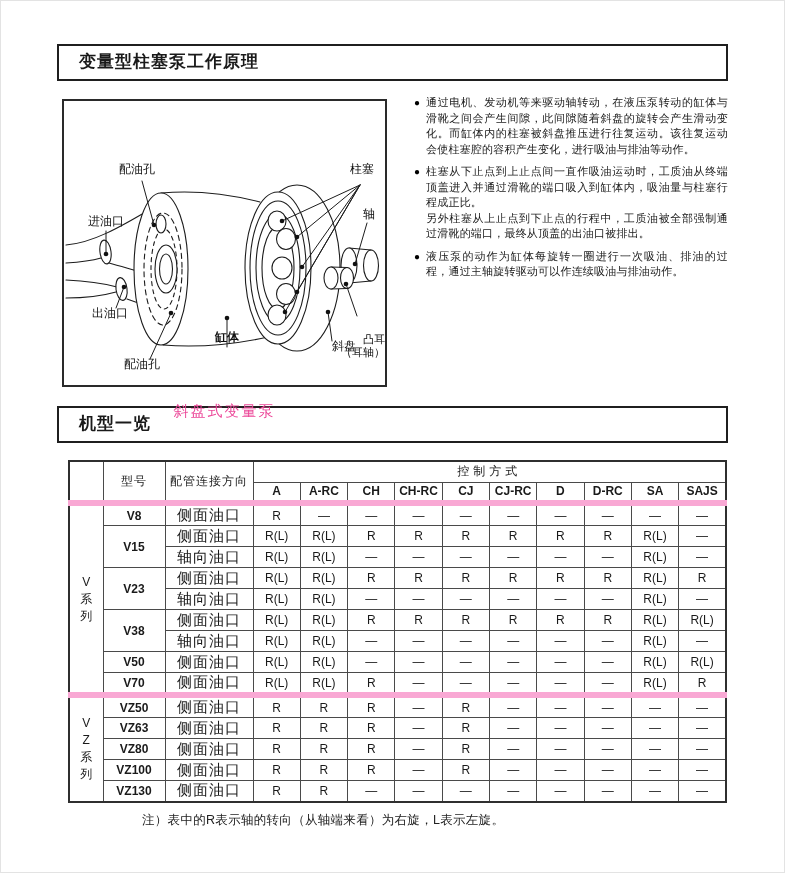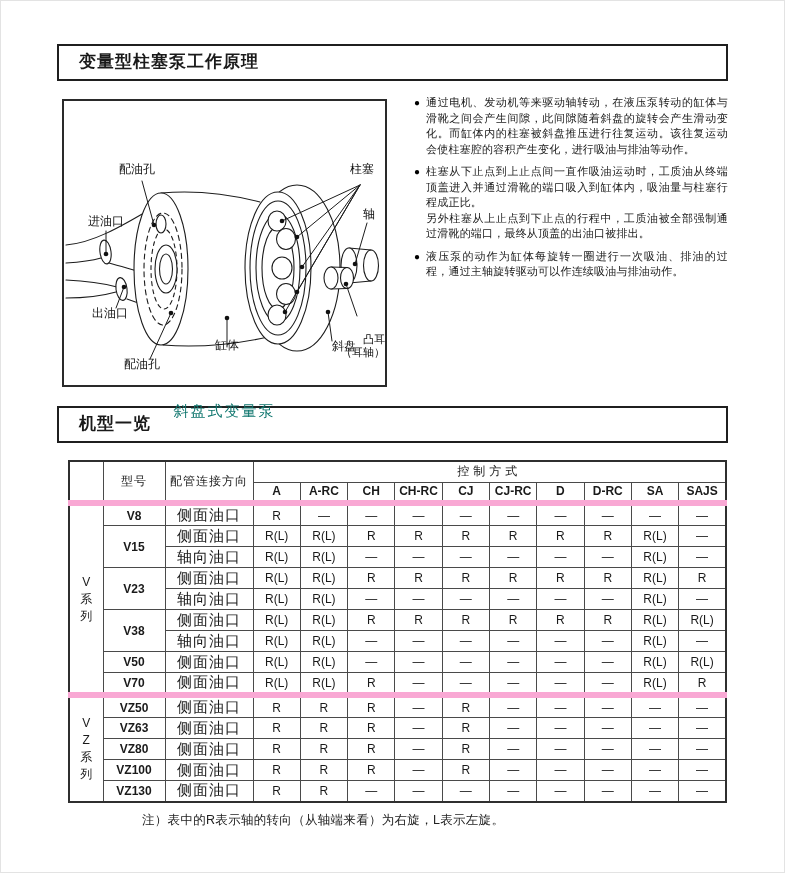--- a/index.html
+++ b/index.html
@@ -43,21 +43,21 @@
     line-height: 13px;
     text-align: center;
   }
   .dlabel.small { font-size: 11px; }
   .diagram-caption {
     position: absolute;
     left: 0; right: 0; top: 301px;
     text-align: center;
     font-size: 15px;
     letter-spacing: 2px;
-    color: #0f766e;
+    color: #ec4899;
   }
 
   .bullets { margin-left: 27px; width: 342px; margin-top: -4px; }
   .bullet { display: flex; margin-bottom: 7px; }
   .bdot { font-size: 10px; line-height: 15.5px; margin-right: 6px; color: #000; }
   .btext {
     font-size: 11px;
     line-height: 15.5px;
     white-space: pre-line;
     text-align: justify;
@@ -196,21 +196,21 @@
       </svg>
       <div class="dlabel" style="left:55px; top:62px;">配油孔</div>
       <div class="dlabel" style="left:286px; top:62px;">柱塞</div>
       <div class="dlabel" style="left:24px; top:114px;">进油口</div>
       <div class="dlabel" style="left:299px; top:107px;">轴</div>
       <div class="dlabel" style="left:28px; top:206px;">出油口</div>
       <div class="dlabel small" style="left:277px; top:232px;text-align:right;">凸耳
 （耳轴）</div>
       <div class="dlabel" style="left:243px; top:239px;margin-left:25px;">斜盘</div>
       <div class="dlabel" style="left:60px; top:257px;">配油孔</div>
-      <div class="dlabel" style="left:151px; top:238px;">缸体</div>
+      <div class="dlabel" style="left:151px; top:230px;font-weight:bold;">缸体</div>
       <div class="diagram-caption">斜盘式变量泵</div>
     </div>
 
     <div class="bullets">
       <div class="bullet">
         <span class="bdot">●</span>
         <div class="btext">通过电机、发动机等来驱动轴转动，在液压泵转动的缸体与滑靴之间会产生间隙，此间隙随着斜盘的旋转会产生滑动变化。而缸体内的柱塞被斜盘推压进行往复运动。该往复运动会使柱塞腔的容积产生变化，进行吸油与排油等动作。</div>
       </div>
       <div class="bullet">
         <span class="bdot">●</span>

